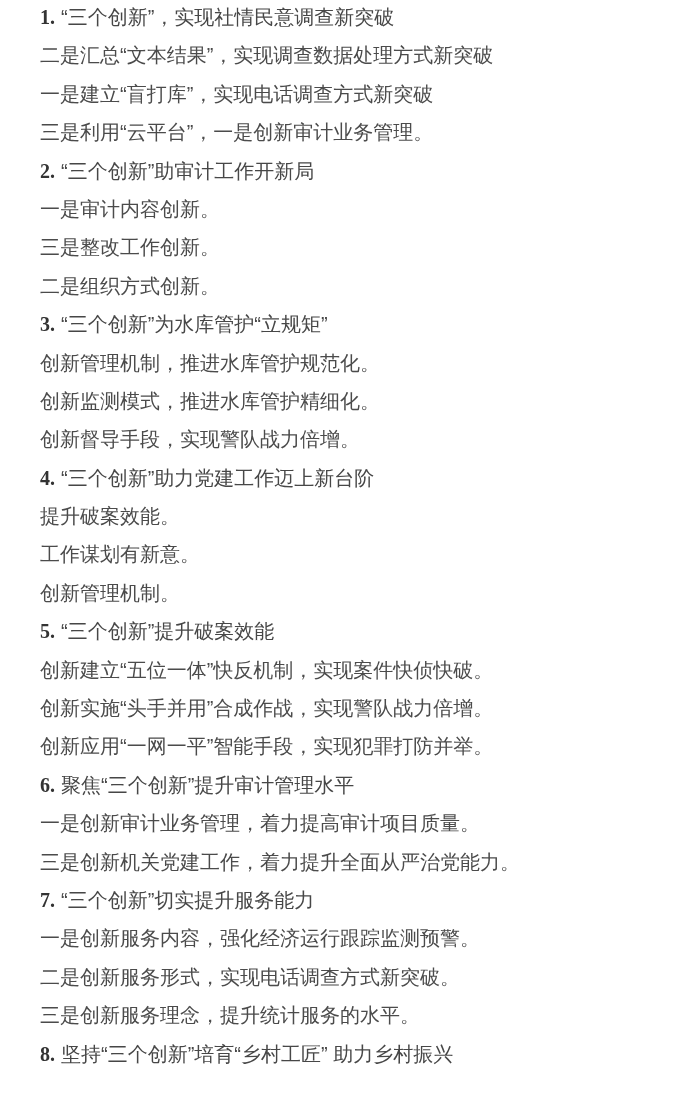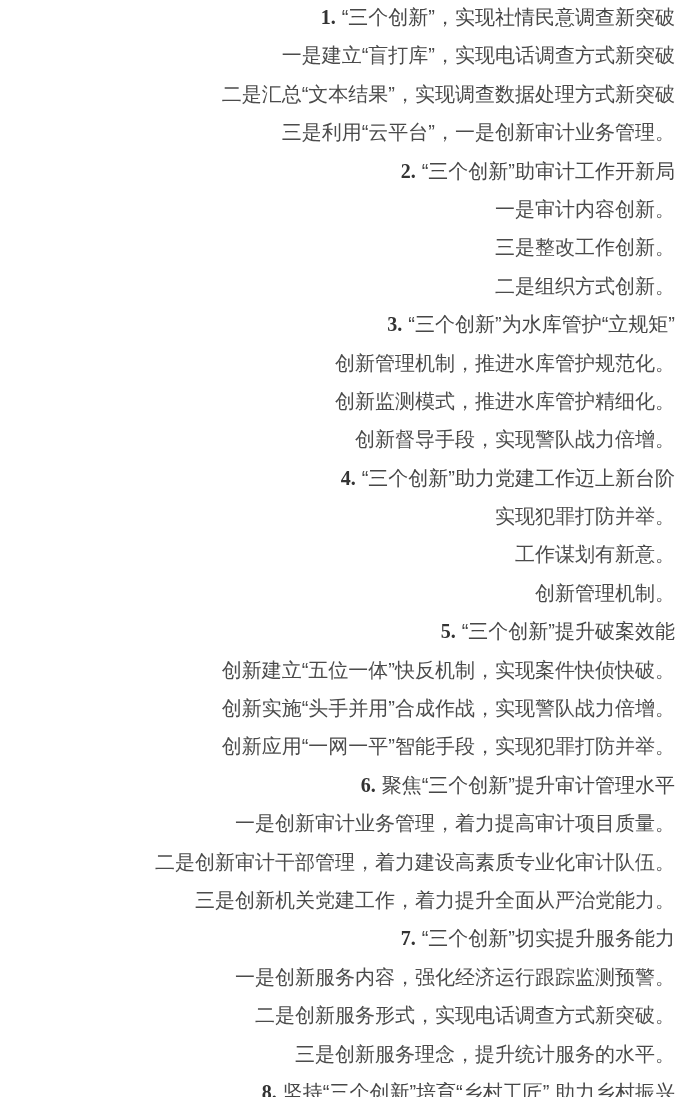--- a/index.html
+++ b/index.html
@@ -14,66 +14,64 @@
       box-sizing: border-box;
       padding: 7px 18px 0 40px;
       font-family: "Liberation Sans", "DejaVu Sans", sans-serif;
     }
     .doc p {
       margin: 0 0 17.4px 0;
       font-size: 20px;
       line-height: 21px;
       color: #4b4b4b;
       white-space: nowrap;
-      text-align: right;
     }
     .doc p.heading {
       color: #474747;
     }
     .num {
       font-family: "Liberation Serif", "DejaVu Serif", serif;
       font-weight: 700;
       color: #333333;
       margin-right: 6px;
       font-size: 20px;
     }
   </style>
 </head>
 <body>
 
 <div class="doc">
 
   <p class="heading"><span class="num">1.</span><span>“三个创新”，实现社情民意调查新突破</span></p>
+  <p>二是汇总“文本结果”，实现调查数据处理方式新突破</p>
   <p>一是建立“盲打库”，实现电话调查方式新突破</p>
-  <p>二是汇总“文本结果”，实现调查数据处理方式新突破</p>
   <p>三是利用“云平台”，一是创新审计业务管理。</p>
 
   <p class="heading"><span class="num">2.</span><span>“三个创新”助审计工作开新局</span></p>
   <p>一是审计内容创新。</p>
   <p>三是整改工作创新。</p>
   <p>二是组织方式创新。</p>
 
   <p class="heading"><span class="num">3.</span><span>“三个创新”为水库管护“立规矩”</span></p>
   <p>创新管理机制，推进水库管护规范化。</p>
   <p>创新监测模式，推进水库管护精细化。</p>
   <p>创新督导手段，实现警队战力倍增。</p>
 
   <p class="heading"><span class="num">4.</span><span>“三个创新”助力党建工作迈上新台阶</span></p>
-  <p>实现犯罪打防并举。</p>
+  <p>提升破案效能。</p>
   <p>工作谋划有新意。</p>
   <p>创新管理机制。</p>
 
   <p class="heading"><span class="num">5.</span><span>“三个创新”提升破案效能</span></p>
   <p>创新建立“五位一体”快反机制，实现案件快侦快破。</p>
   <p>创新实施“头手并用”合成作战，实现警队战力倍增。</p>
   <p>创新应用“一网一平”智能手段，实现犯罪打防并举。</p>
 
   <p class="heading"><span class="num">6.</span><span>聚焦“三个创新”提升审计管理水平</span></p>
   <p>一是创新审计业务管理，着力提高审计项目质量。</p>
-  <p>二是创新审计干部管理，着力建设高素质专业化审计队伍。</p>
   <p>三是创新机关党建工作，着力提升全面从严治党能力。</p>
 
   <p class="heading"><span class="num">7.</span><span>“三个创新”切实提升服务能力</span></p>
   <p>一是创新服务内容，强化经济运行跟踪监测预警。</p>
   <p>二是创新服务形式，实现电话调查方式新突破。</p>
   <p>三是创新服务理念，提升统计服务的水平。</p>
 
   <p class="heading"><span class="num">8.</span><span>坚持“三个创新”培育“乡村工匠” 助力乡村振兴</span></p>
 
 </div>

